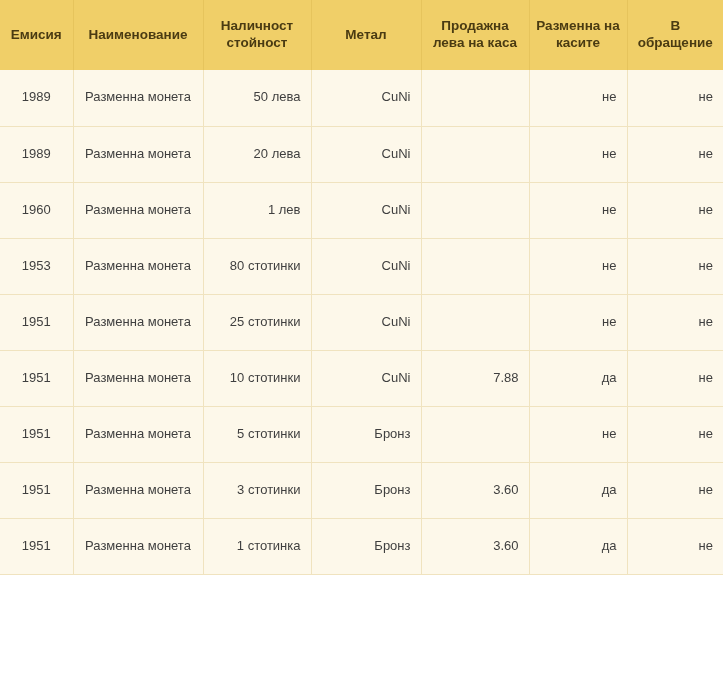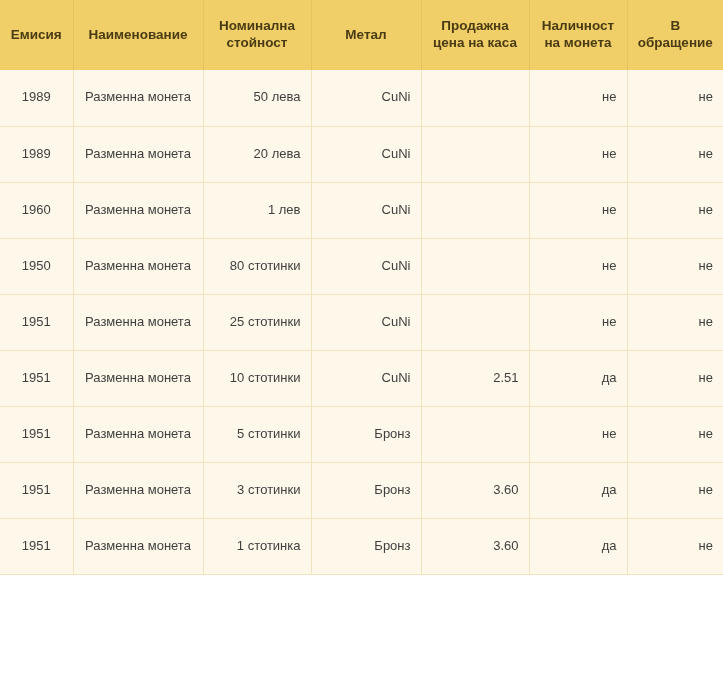--- a/index.html
+++ b/index.html
@@ -72,24 +72,24 @@
     <col class="c-nominal">
     <col class="c-metal">
     <col class="c-price">
     <col class="c-cash">
     <col class="c-circ">
   </colgroup>
   <thead>
     <tr>
       <th class="cell-left">Емисия</th>
       <th class="cell-left">Наименование</th>
-      <th class="cell-center">Номинална стойност</th>
+      <th class="cell-center">Наличност стойност</th>
       <th class="cell-center">Метал</th>
-      <th class="cell-center">Продажна цена на каса</th>
-      <th class="cell-center">Наличност на монета</th>
+      <th class="cell-center">Продажна лева на каса</th>
+      <th class="cell-center">Разменна на касите</th>
       <th class="cell-center">В обращение</th>
     </tr>
   </thead>
   <tbody>
     <tr>
       <td class="cell-left">1989</td>
       <td class="cell-left">Разменна монета</td>
       <td class="cell-center">50 лева</td>
       <td class="cell-center">CuNi</td>
       <td class="cell-right"></td>
@@ -108,21 +108,21 @@
     <tr>
       <td class="cell-left">1960</td>
       <td class="cell-left">Разменна монета</td>
       <td class="cell-center">1 лев</td>
       <td class="cell-center">CuNi</td>
       <td class="cell-right"></td>
       <td class="cell-center">не</td>
       <td class="cell-center">не</td>
     </tr>
     <tr>
-      <td class="cell-left">1950</td>
+      <td class="cell-left">1953</td>
       <td class="cell-left">Разменна монета</td>
       <td class="cell-center">80 стотинки</td>
       <td class="cell-center">CuNi</td>
       <td class="cell-right"></td>
       <td class="cell-center">не</td>
       <td class="cell-center">не</td>
     </tr>
     <tr>
       <td class="cell-left">1951</td>
       <td class="cell-left">Разменна монета</td>
@@ -130,21 +130,21 @@
       <td class="cell-center">CuNi</td>
       <td class="cell-right"></td>
       <td class="cell-center">не</td>
       <td class="cell-center">не</td>
     </tr>
     <tr>
       <td class="cell-left">1951</td>
       <td class="cell-left">Разменна монета</td>
       <td class="cell-center">10 стотинки</td>
       <td class="cell-center">CuNi</td>
-      <td class="cell-right">2.51</td>
+      <td class="cell-right">7.88</td>
       <td class="cell-center">да</td>
       <td class="cell-center">не</td>
     </tr>
     <tr>
       <td class="cell-left">1951</td>
       <td class="cell-left">Разменна монета</td>
       <td class="cell-center">5 стотинки</td>
       <td class="cell-center">Бронз</td>
       <td class="cell-right"></td>
       <td class="cell-center">не</td>

